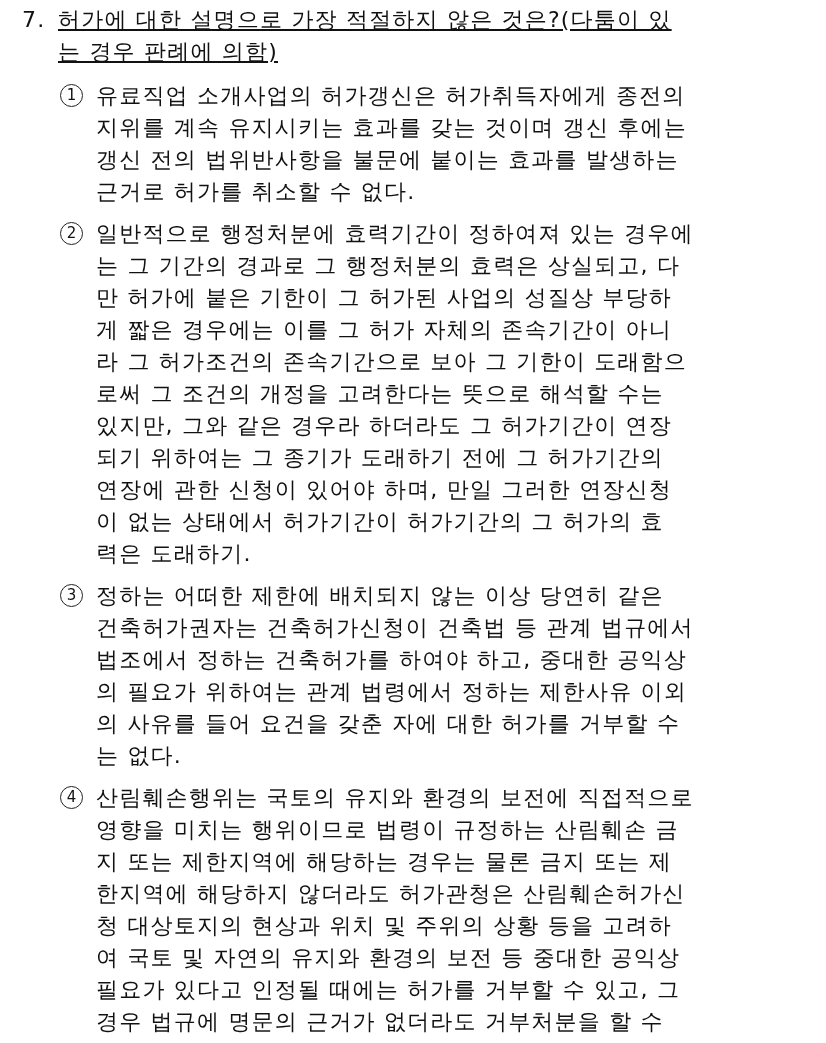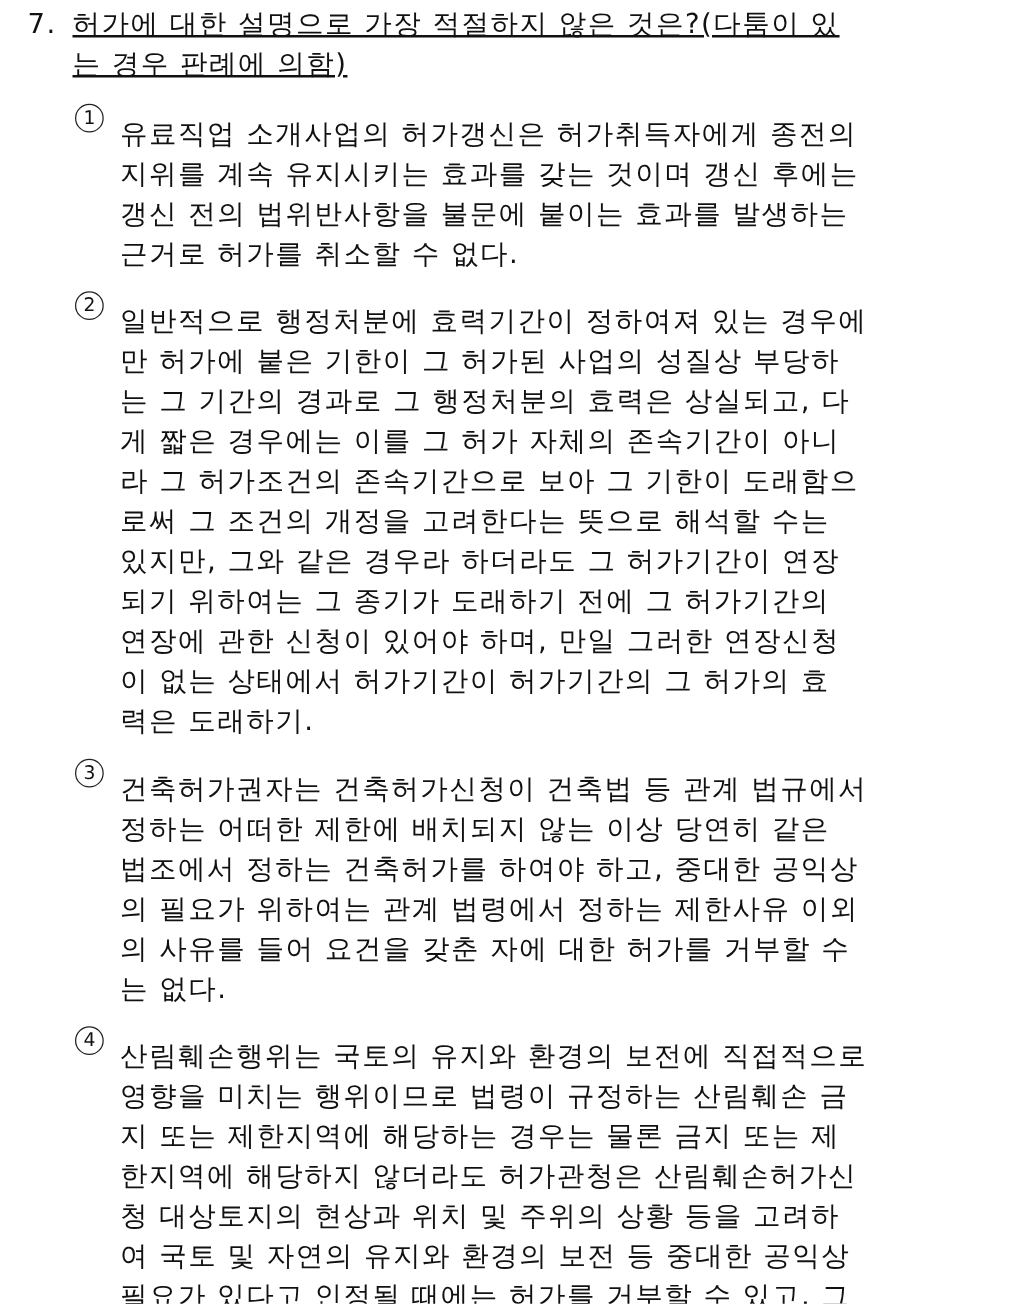--- a/index.html
+++ b/index.html
@@ -68,21 +68,21 @@
       border: 1.5px solid #222;
       border-radius: 50%;
       font-size: 15px;
       line-height: 21px;
       text-align: center;
       letter-spacing: 0;
       vertical-align: middle;
       margin-top: -3px;
       margin-left: 2px;
     }
-    .opt-lines { flex: 1; margin-top: 12px; }
+    .opt-lines { flex: 1; }
   </style>
 </head>
 <body>
 
 <div class="page">
   <div class="question">
     <div class="q-head">
       <span class="q-num">7.</span>
       <div class="q-lines">
         <span class="line">허가에 대한 설명으로 가장 적절하지 않은 것은?(다툼이 있</span>
@@ -99,38 +99,38 @@
           <span class="line">지위를 계속 유지시키는 효과를 갖는 것이며 갱신 후에는</span>
           <span class="line">갱신 전의 법위반사항을 불문에 붙이는 효과를 발생하는</span>
           <span class="line">근거로 허가를 취소할 수 없다.</span>
         </div>
       </div>
 
       <div class="option">
         <div class="opt-mark"><span class="circle">2</span></div>
         <div class="opt-lines">
           <span class="line">일반적으로 행정처분에 효력기간이 정하여져 있는 경우에</span>
+          <span class="line">는 그 기간의 경과로 그 행정처분의 효력은 상실되고, 다</span>
           <span class="line">만 허가에 붙은 기한이 그 허가된 사업의 성질상 부당하</span>
-          <span class="line">는 그 기간의 경과로 그 행정처분의 효력은 상실되고, 다</span>
           <span class="line">게 짧은 경우에는 이를 그 허가 자체의 존속기간이 아니</span>
           <span class="line">라 그 허가조건의 존속기간으로 보아 그 기한이 도래함으</span>
           <span class="line">로써 그 조건의 개정을 고려한다는 뜻으로 해석할 수는</span>
           <span class="line">있지만, 그와 같은 경우라 하더라도 그 허가기간이 연장</span>
           <span class="line">되기 위하여는 그 종기가 도래하기 전에 그 허가기간의</span>
           <span class="line">연장에 관한 신청이 있어야 하며, 만일 그러한 연장신청</span>
           <span class="line">이 없는 상태에서 허가기간이 허가기간의 그 허가의 효</span>
           <span class="line">력은 도래하기.</span>
         </div>
       </div>
 
       <div class="option">
         <div class="opt-mark"><span class="circle">3</span></div>
         <div class="opt-lines">
+          <span class="line">정하는 어떠한 제한에 배치되지 않는 이상 당연히 같은</span>
           <span class="line">건축허가권자는 건축허가신청이 건축법 등 관계 법규에서</span>
-          <span class="line">정하는 어떠한 제한에 배치되지 않는 이상 당연히 같은</span>
           <span class="line">법조에서 정하는 건축허가를 하여야 하고, 중대한 공익상</span>
           <span class="line">의 필요가 위하여는 관계 법령에서 정하는 제한사유 이외</span>
           <span class="line">의 사유를 들어 요건을 갖춘 자에 대한 허가를 거부할 수</span>
           <span class="line">는 없다.</span>
         </div>
       </div>
 
       <div class="option">
         <div class="opt-mark"><span class="circle">4</span></div>
         <div class="opt-lines">

